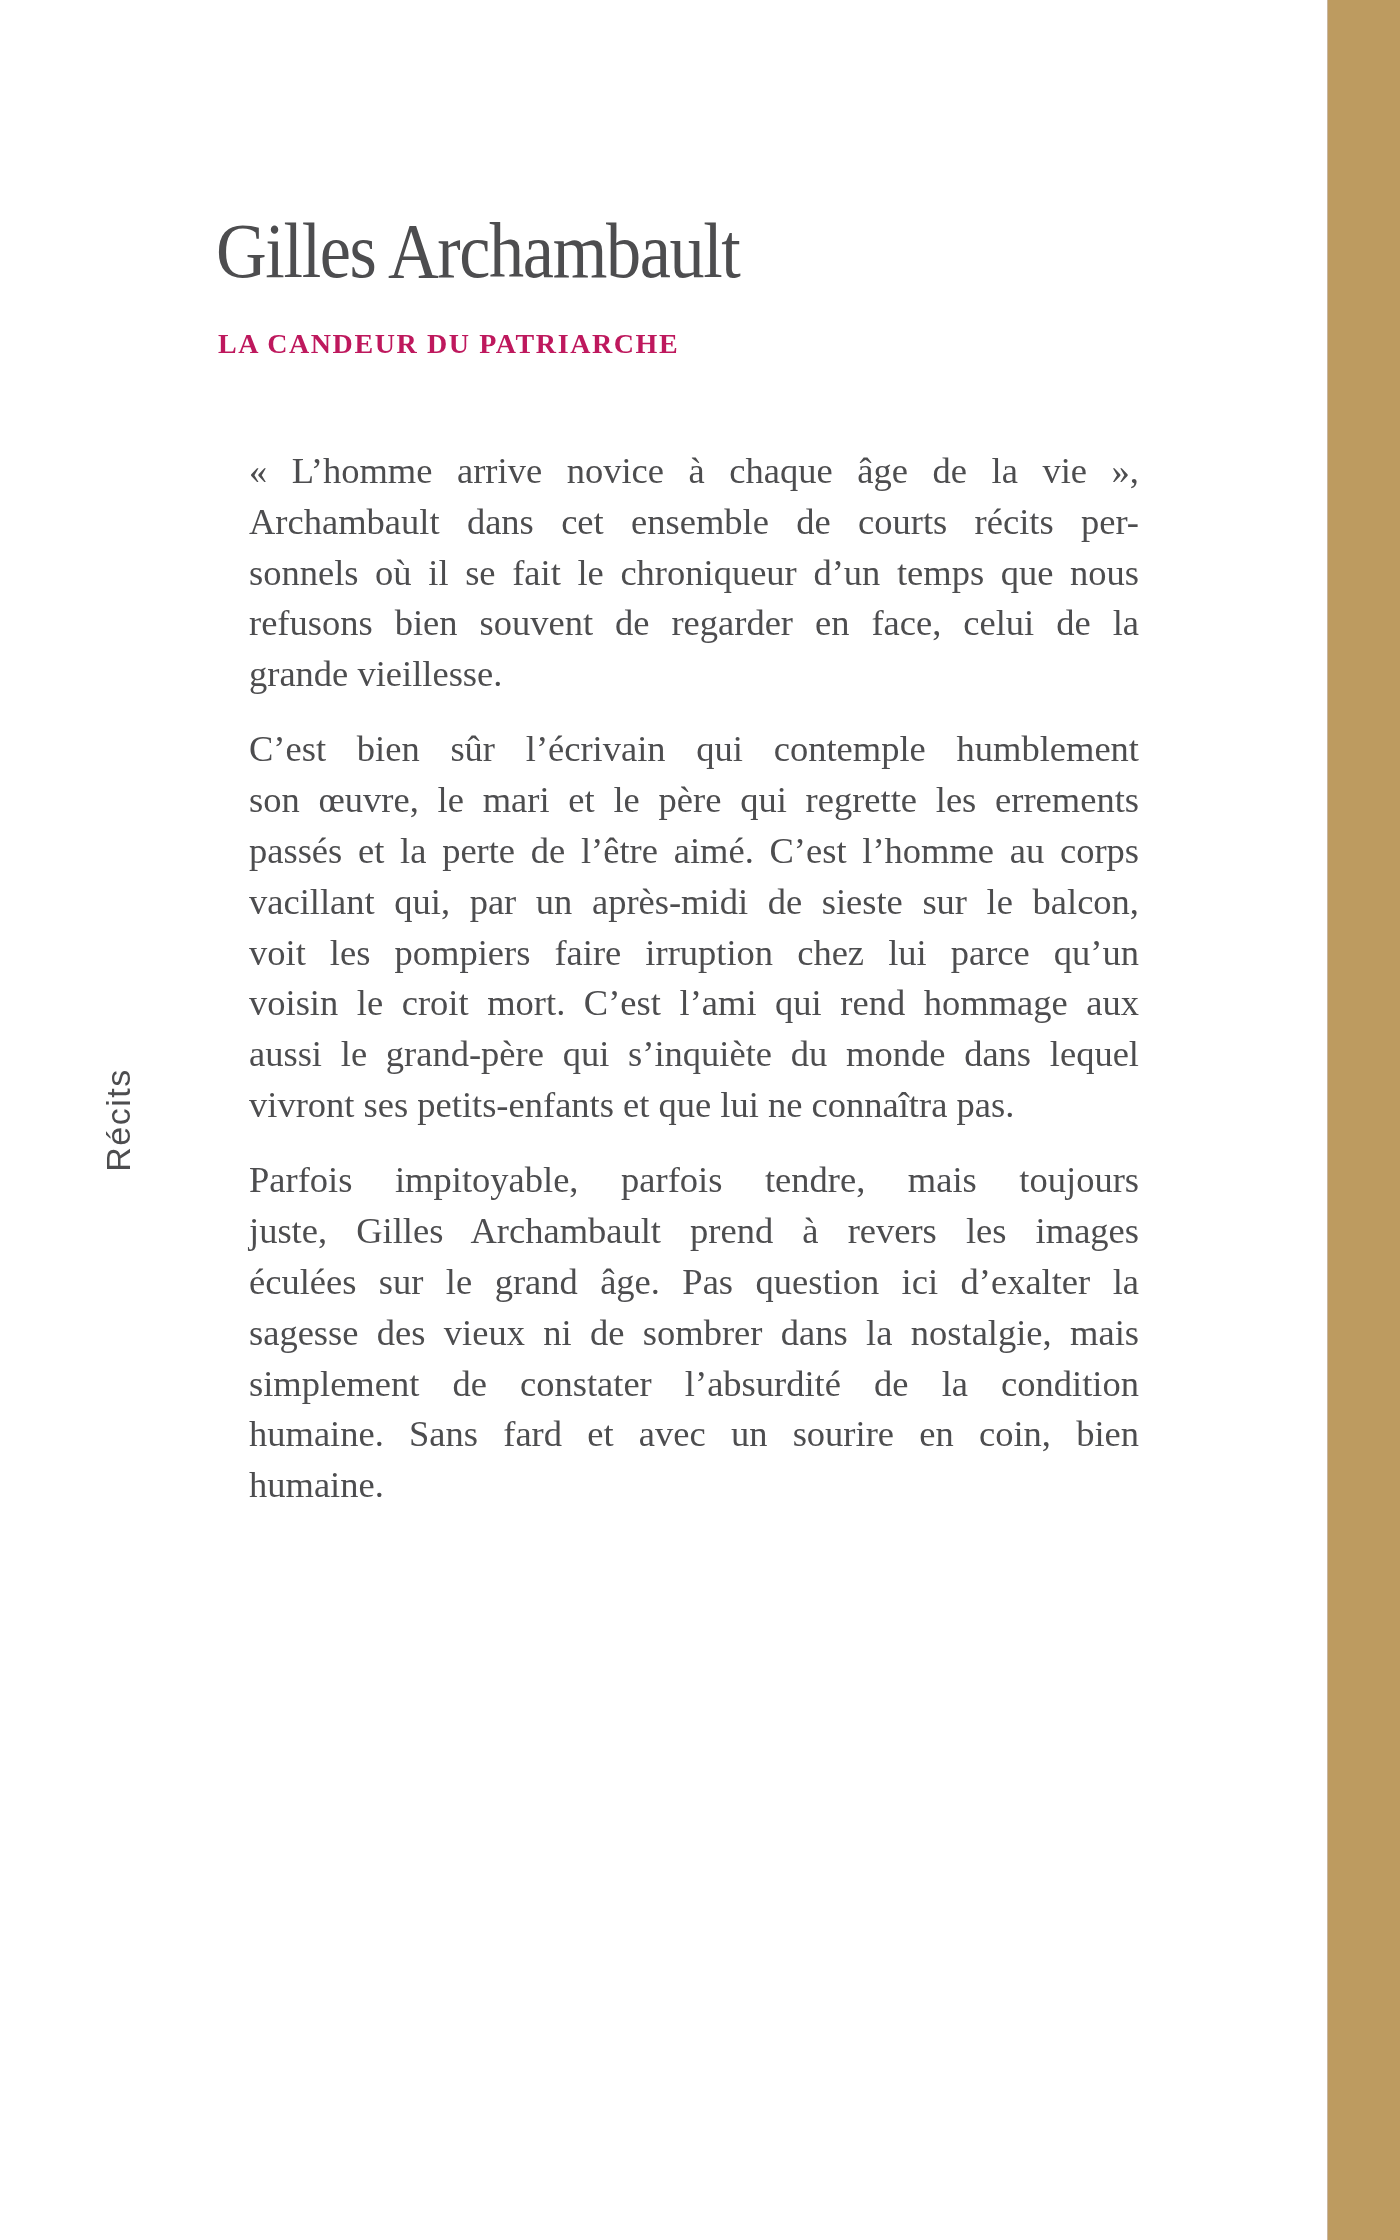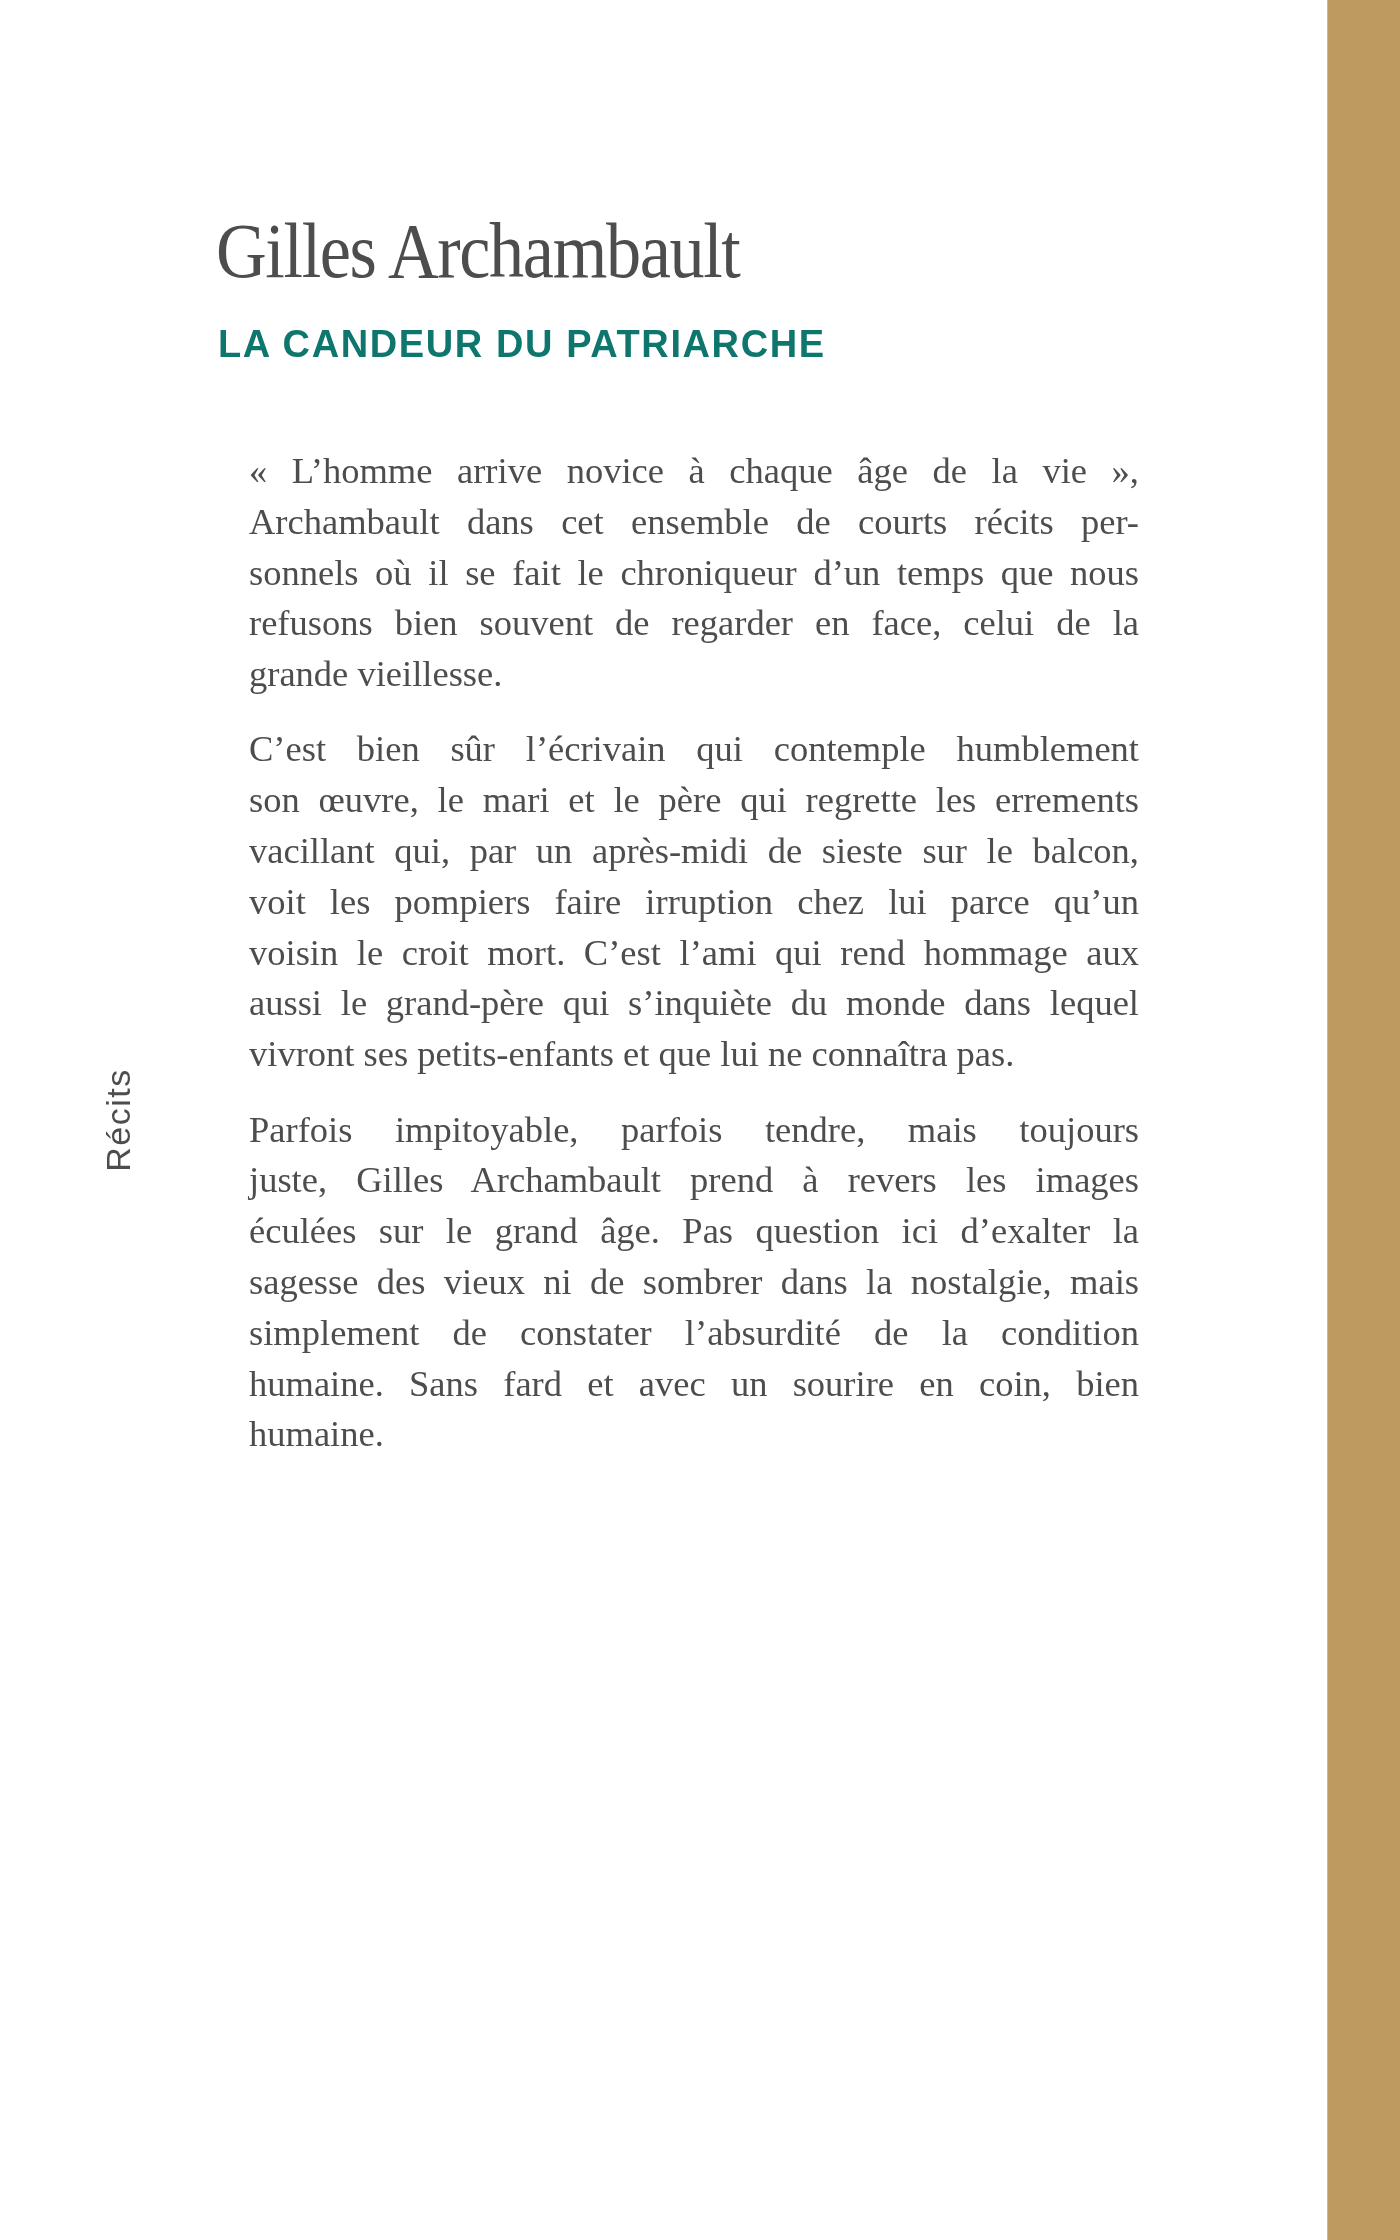--- a/index.html
+++ b/index.html
@@ -40,27 +40,27 @@
       white-space: nowrap;
       transform: scaleX(0.9);
       transform-origin: left center;
       color: #4d4d4f;
     }
     .book-title {
       position: absolute;
       left: 218px;
       top: 322px;
       margin: 0;
-      font-family: Liberation Sans, sans-serif;
+      font-family: Liberation Serif, serif;
       font-weight: bold;
-      font-size: 38px;
+      font-size: 28px;
       line-height: 44px;
       letter-spacing: 1.6px;
       white-space: nowrap;
-      color: #0f766e;
+      color: #be185d;
     }
     .genre {
       position: absolute;
       left: 118px;
       top: 1120px;
       transform: translate(-50%, -50%) rotate(-90deg);
       font-family: "Liberation Sans", "DejaVu Sans", sans-serif;
       font-size: 34px;
       line-height: 40px;
       letter-spacing: 1.5px;
@@ -109,20 +109,21 @@
   <p class="para">
     <span class="line">« L’homme arrive novice à chaque âge de la vie »,</span>
     <span class="line">Archambault dans cet ensemble de courts récits per-</span>
     <span class="line">sonnels où il se fait le chroniqueur d’un temps que nous</span>
     <span class="line">refusons bien souvent de regarder en face, celui de la</span>
     <span class="line last">grande vieillesse.</span>
   </p>
   <p class="para">
     <span class="line">C’est bien sûr l’écrivain qui contemple humblement</span>
     <span class="line">son œuvre, le mari et le père qui regrette les errements</span>
+    <span class="line">passés et la perte de l’être aimé. C’est l’homme au corps</span>
     <span class="line">vacillant qui, par un après-midi de sieste sur le balcon,</span>
     <span class="line">voit les pompiers faire irruption chez lui parce qu’un</span>
     <span class="line">voisin le croit mort. C’est l’ami qui rend hommage aux</span>
     <span class="line">aussi le grand-père qui s’inquiète du monde dans lequel</span>
     <span class="line last">vivront ses petits-enfants et que lui ne connaîtra pas.</span>
   </p>
   <p class="para">
     <span class="line">Parfois impitoyable, parfois tendre, mais toujours</span>
     <span class="line">juste, Gilles Archambault prend à revers les images</span>
     <span class="line">éculées sur le grand âge. Pas question ici d’exalter la</span>

